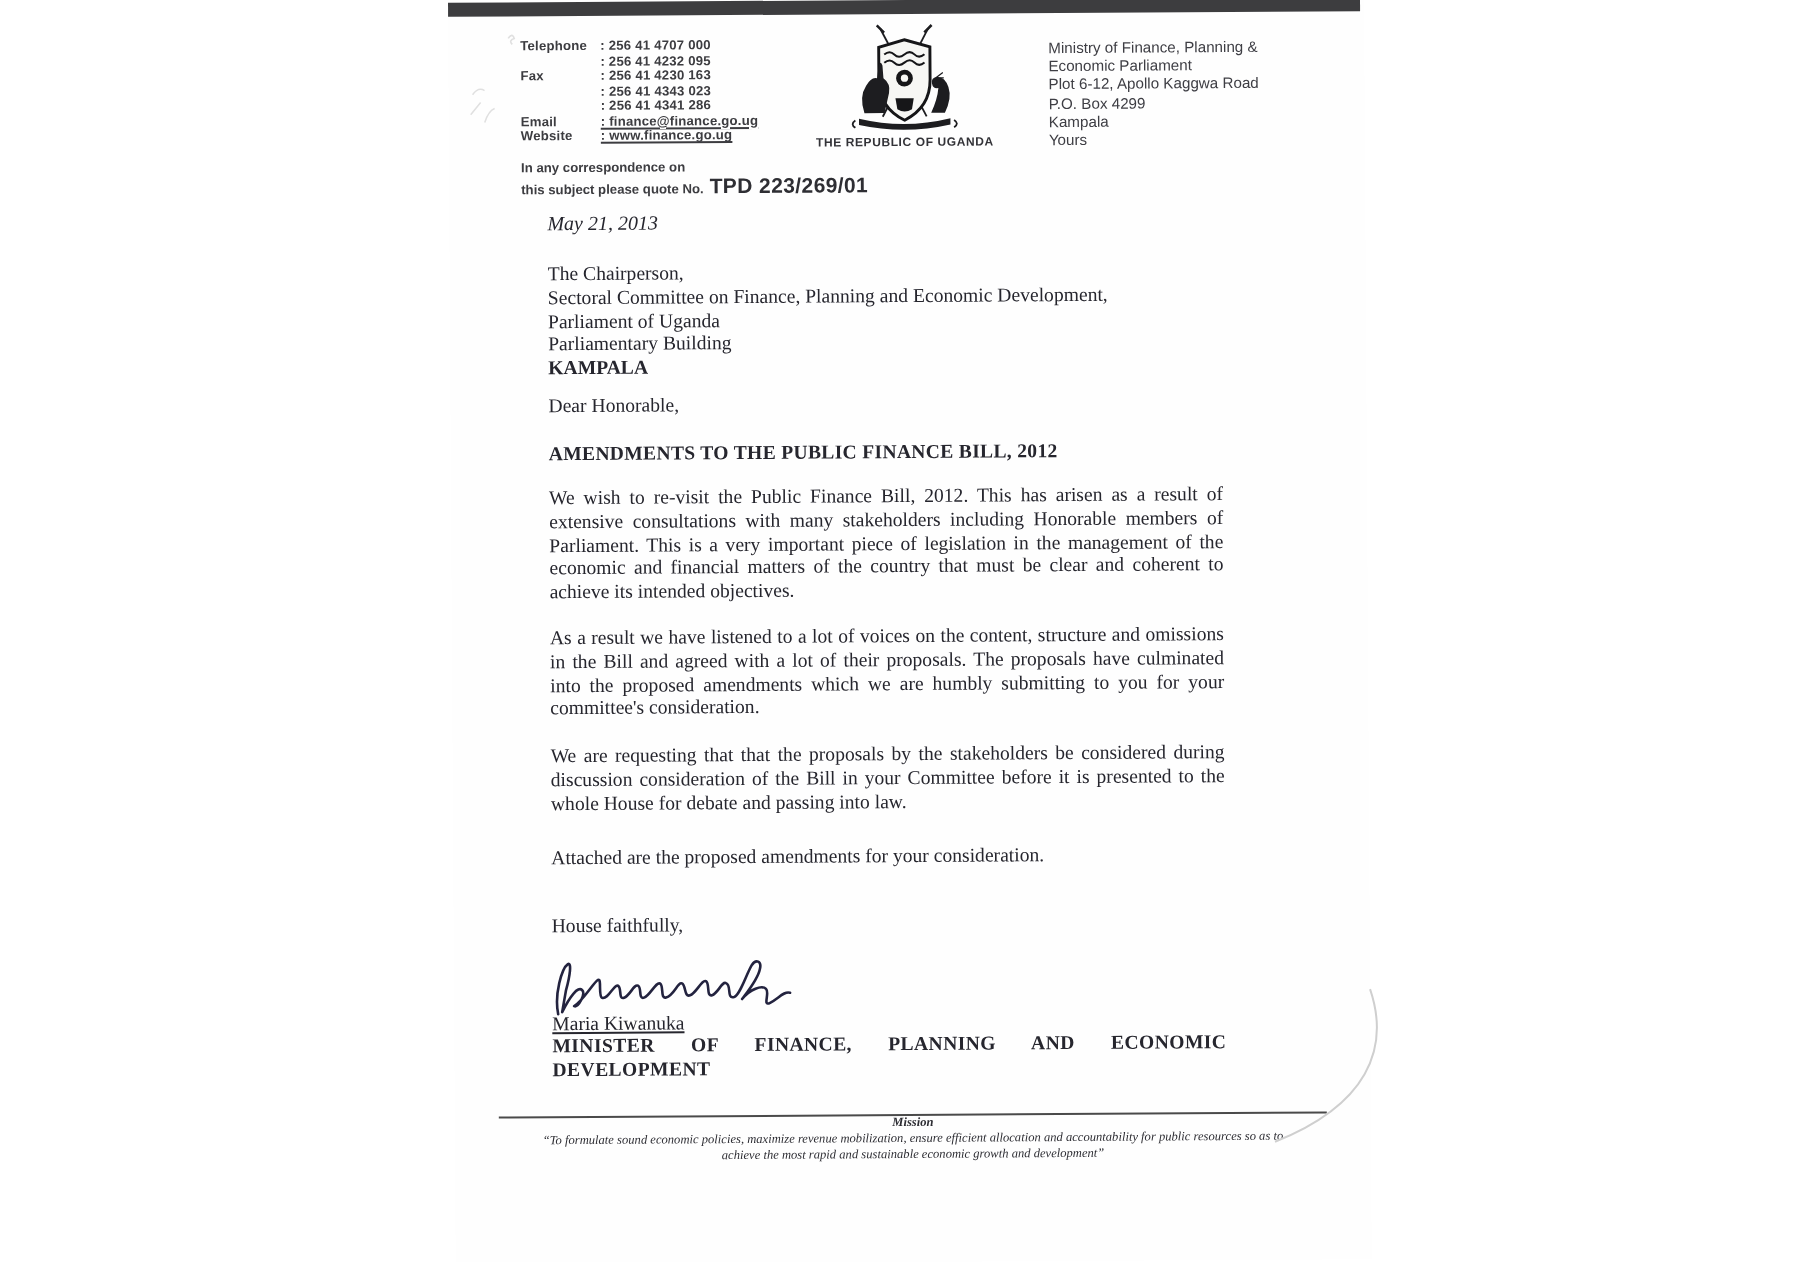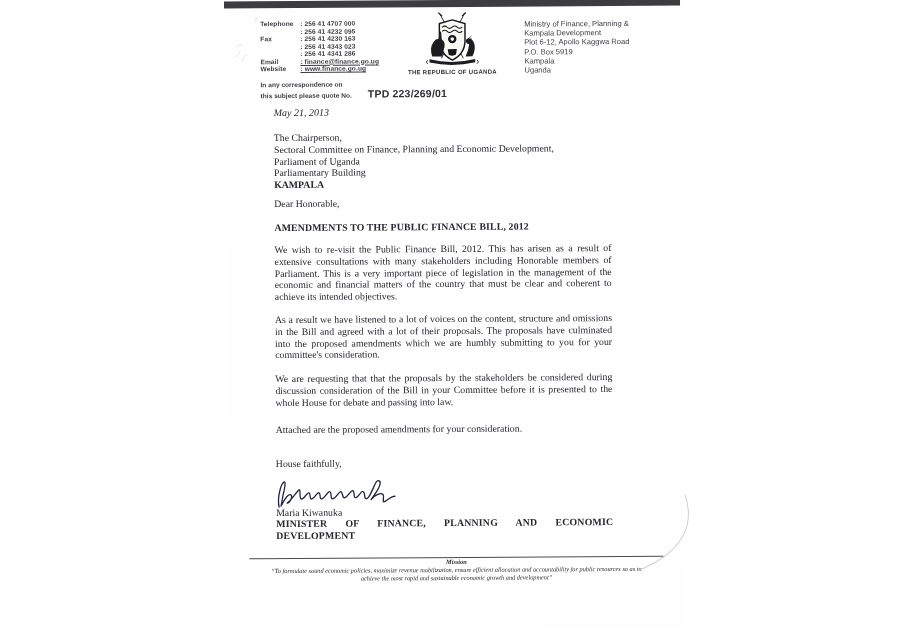--- a/index.html
+++ b/index.html
@@ -65,42 +65,42 @@
     position: absolute;
     left: 36px; top: 80px;
     font-family: "Liberation Sans", sans-serif;
     font-size: 6.6px; line-height: 8.5px;
     font-weight: bold; color: #3c3c40;
     white-space: nowrap;
   }
   .ref-line2 { display: flex; align-items: baseline; }
   .refno {
     font-size: 10.5px;
-    margin-left: 16px;
+    margin-left: 3px;
     color: #2e2e33;
     letter-spacing: 0.2px;
   }
   
   .body-text { font-size: 9.8px; line-height: 11.8px; color: #26262e; }
   .date { position: absolute; left: 49px; top: 106px; font-size: 10px; font-style: italic; }
   .recipient { position: absolute; left: 49px; top: 131px; white-space: nowrap; }
   .bold { font-weight: bold; }
   .salutation { position: absolute; left: 49px; top: 197px; }
   .subject {
     position: absolute; left: 49px; top: 221px;
     font-weight: bold; letter-spacing: 0.15px;
   }
   .para { position: absolute; left: 49px; width: 337px; text-align: justify; }
   .p1 { top: 243px; }
   .p2 { top: 313px; }
   .p3 { top: 372px; }
   .p4 { top: 423px; text-align: left; }
   .closing { position: absolute; left: 49px; top: 457px; }
   .signature { position: absolute; left: 46px; top: 477px; width: 132px; height: 34px; }
-  .sig-name { position: absolute; left: 49px; top: 506px; }
+  .sig-name { position: absolute; left: 49px; top: 506px; text-decoration: underline; }
   .sig-title {
     position: absolute; left: 49px; top: 517px; width: 337px;
     font-weight: bold; letter-spacing: 0.2px;
   }
   .sig-title-line1 { text-align: justify; text-align-last: justify; }
   
   .footer-rule {
     position: absolute; left: 22px; top: 557px;
     width: 414px; height: 0;
     border-top: 0.9px solid #4a4a4a;
@@ -178,25 +178,25 @@
       <path d="M13,48 q-3,-9 1,-15 q3,-5 6,-4 l1,-7 q1,-3 2,0 l0.5,7 q4,3 3,8 l-2.5,11 Z" fill="#1d1d20"></path>
       <path d="M57,48 q4,-8 2,-14 q-2,-6 -6.5,-5.5 q-3,0.5 -2.5,3.5 q0.5,3 3.5,2.5 q-0.5,6 -4,13.5 Z" fill="#1d1d20"></path>
       <path d="M52,29 l4,-3 m-4,3 l4.5,0 m-4.5,0 l3,3" stroke="#1d1d20" stroke-width="0.7"></path>
       <path d="M10,51 q25,6 50,0 l0,3.5 q-25,5.5 -50,0 Z" fill="#1d1d20"></path>
       <path d="M8,52 q-3,2 0,4 M62,52 q3,2 0,4" stroke="#1d1d20" stroke-width="1" fill="none"></path>
     </svg>
     <div class="emblem-caption">THE REPUBLIC OF UGANDA</div>
 
     <div class="ministry">
       <div>Ministry of Finance, Planning &amp;</div>
-      <div>Kampala Development</div>
+      <div>Economic Parliament</div>
       <div>Plot 6-12, Apollo Kaggwa Road</div>
-      <div>P.O. Box 5919</div>
+      <div>P.O. Box 4299</div>
       <div>Kampala</div>
-      <div>Uganda</div>
+      <div>Yours</div>
     </div>
 
     <div class="refnote">
       <div>In any correspondence on</div>
       <div class="ref-line2">
         <span>this subject please quote No.</span>
         <span class="refno">TPD 223/269/01</span>
       </div>
     </div>
 

